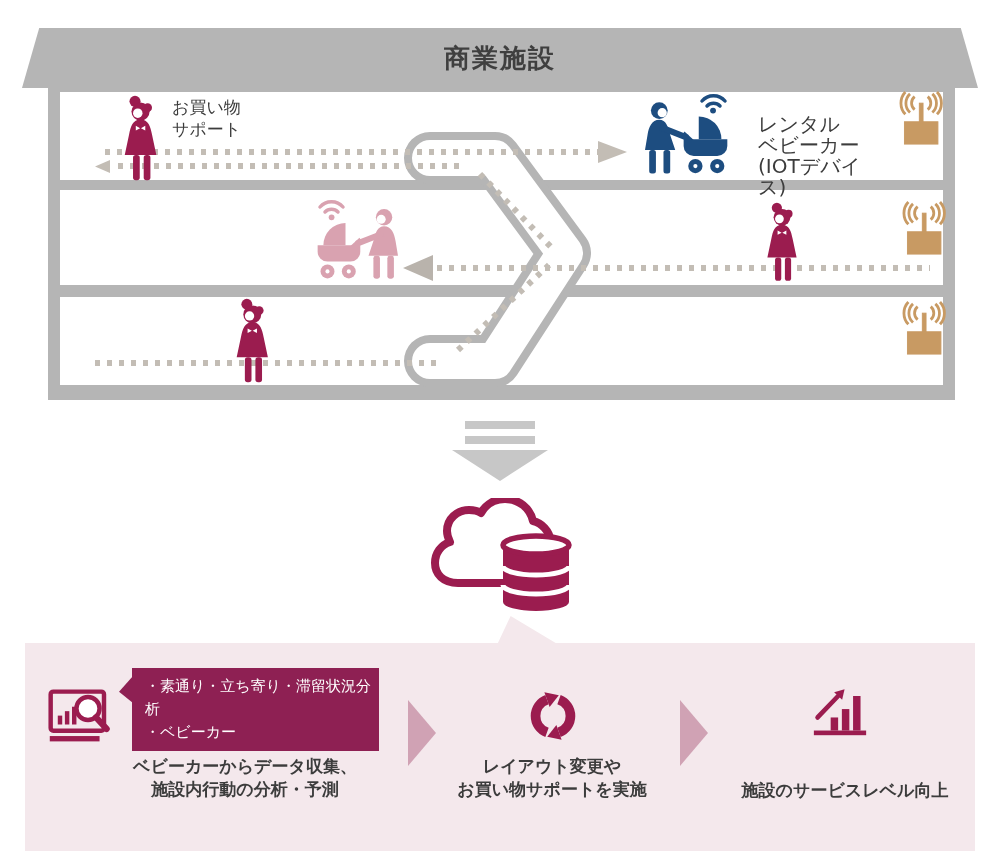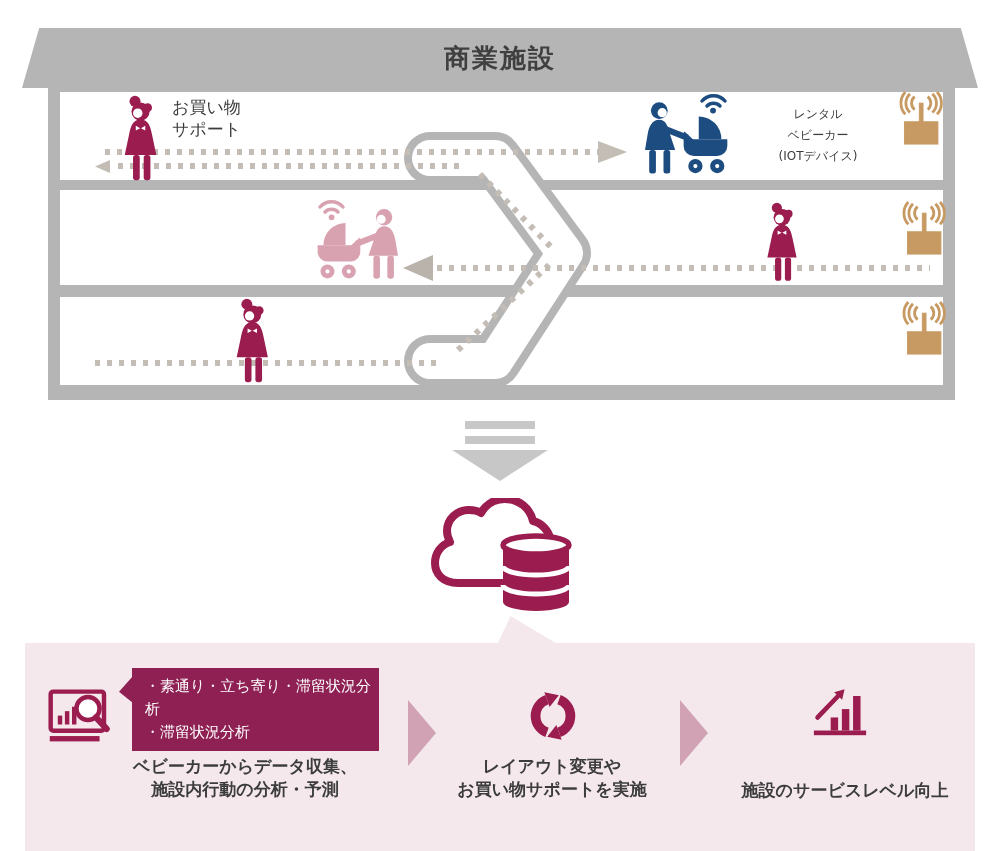--- a/index.html
+++ b/index.html
@@ -16,21 +16,21 @@
   }
   .roof-title{font-size:26px;font-weight:bold;color:#3f3f3f;letter-spacing:2px;}
   .bbody{left:48px;top:88px;width:907px;height:312px;background:#b5b5b5;}
   .floor{position:absolute;left:12px;width:883px;background:#ffffff;}
   .floor1{top:4px;height:88px;}
   .floor2{top:102px;height:95px;}
   .floor3{top:209px;height:88px;}
   .overlay{left:0;top:0;width:1001px;height:640px;pointer-events:none;}
   .label{white-space:pre-line;color:#3c3c3c;font-weight:500;}
   .label-support{left:172px;top:96px;width:120px;font-size:17px;line-height:22px;text-align:left;}
-  .label-rental{left:758px;top:104px;width:120px;font-size:12px;line-height:21px;text-align:center;}
+  .label-rental{left:758px;top:114px;width:120px;font-size:20px;line-height:21px;}
   
   .tr-bar{width:70px;height:8px;background:#c7c7c7;left:465px;}
   .tr-tri{left:452px;top:450px;width:96px;height:31px;background:#c7c7c7;
     clip-path:polygon(0 0,100% 0,50% 100%);}
   
   .clouddb{left:428px;top:498px;width:185px;height:125px;}
   
   .panel-tail{left:497px;top:616px;width:62px;height:29px;background:#f4e8ec;
     clip-path:polygon(22% 0,0 100%,100% 100%);}
   .panel{left:25px;top:643px;width:950px;height:222px;background:#f4e8ec;}
@@ -179,21 +179,21 @@
       <rect x="19" y="25" width="5" height="15" fill="#9b1c4f"></rect>
       <rect x="27" y="20" width="5" height="20" fill="#9b1c4f"></rect>
       <rect x="2" y="53" width="56" height="6" fill="#9b1c4f"></rect>
       <circle cx="45" cy="22" r="13" fill="#ffffff" stroke="#9b1c4f" stroke-width="5"></circle>
       <path d="M54 32 L66 45" stroke="#9b1c4f" stroke-width="7" stroke-linecap="round"></path>
     </svg>
 
     <div class="bubble">
       <div class="bubble-tail"></div>
       <div>・素通り・立ち寄り・滞留状況分析</div>
-      <div>・滞留状況分析</div>
+      <div>・ベビーカー</div>
     </div>
 
     <div class="caption cap1">ベビーカーからデータ収集、
 施設内行動の分析・予測</div>
 
     <div class="flow-arrow fa1 abs" style="position:absolute;"></div>
 
     <svg class="icon-refresh" width="62" height="62" viewBox="0 0 64 64">
       <g fill="#9b1c4f">
         <path d="M 25.8 48.9 A 18 18 0 0 1 25.8 15.1" fill="none" stroke="#9b1c4f" stroke-width="10"></path>

